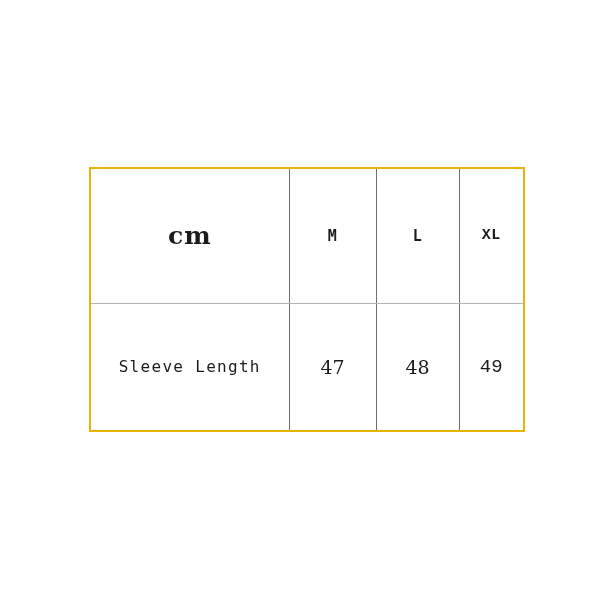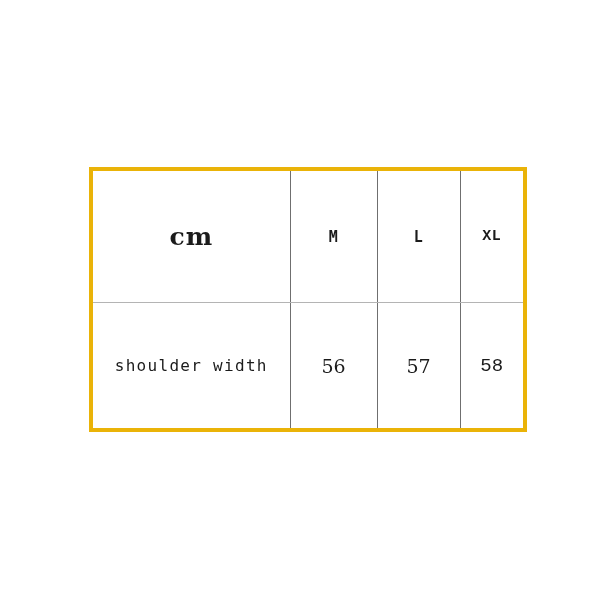--- a/index.html
+++ b/index.html
@@ -21,21 +21,21 @@
     top: 167px;
     width: 434px;
     height: 265px;
   }
 
   table.size-chart {
     width: 434px;
     height: 265px;
     border-collapse: collapse;
     table-layout: fixed;
-    border: 4px solid #eab308;
+    border: 2px solid #eab308;
     background: #ffffff;
   }
 
   table.size-chart col.col-label { width: 199px; }
   table.size-chart col.col-size-1 { width: 87px; }
   table.size-chart col.col-size-2 { width: 83px; }
   table.size-chart col.col-size-3 { width: 65px; }
 
   table.size-chart td {
     text-align: center;
@@ -108,22 +108,22 @@
     <tbody>
       <tr class="row-header">
         <td class="unit-cell">cm</td>
         <td class="size-head">M</td>
         <td class="size-head">L</td>
         <td class="size-head">XL</td>
       </tr>
 
 
 
+
       <tr class="row-body">
-        <td class="metric-label">shoulder width</td>
-        <td class="metric-value">56</td>
-        <td class="metric-value">57</td>
-        <td class="metric-value">58</td>
+        <td class="metric-label">Sleeve Length</td>
+        <td class="metric-value">47</td>
+        <td class="metric-value">48</td>
+        <td class="metric-value">49</td>
       </tr>
-
     </tbody>
   </table>
 </div>
 
 </body></html>

